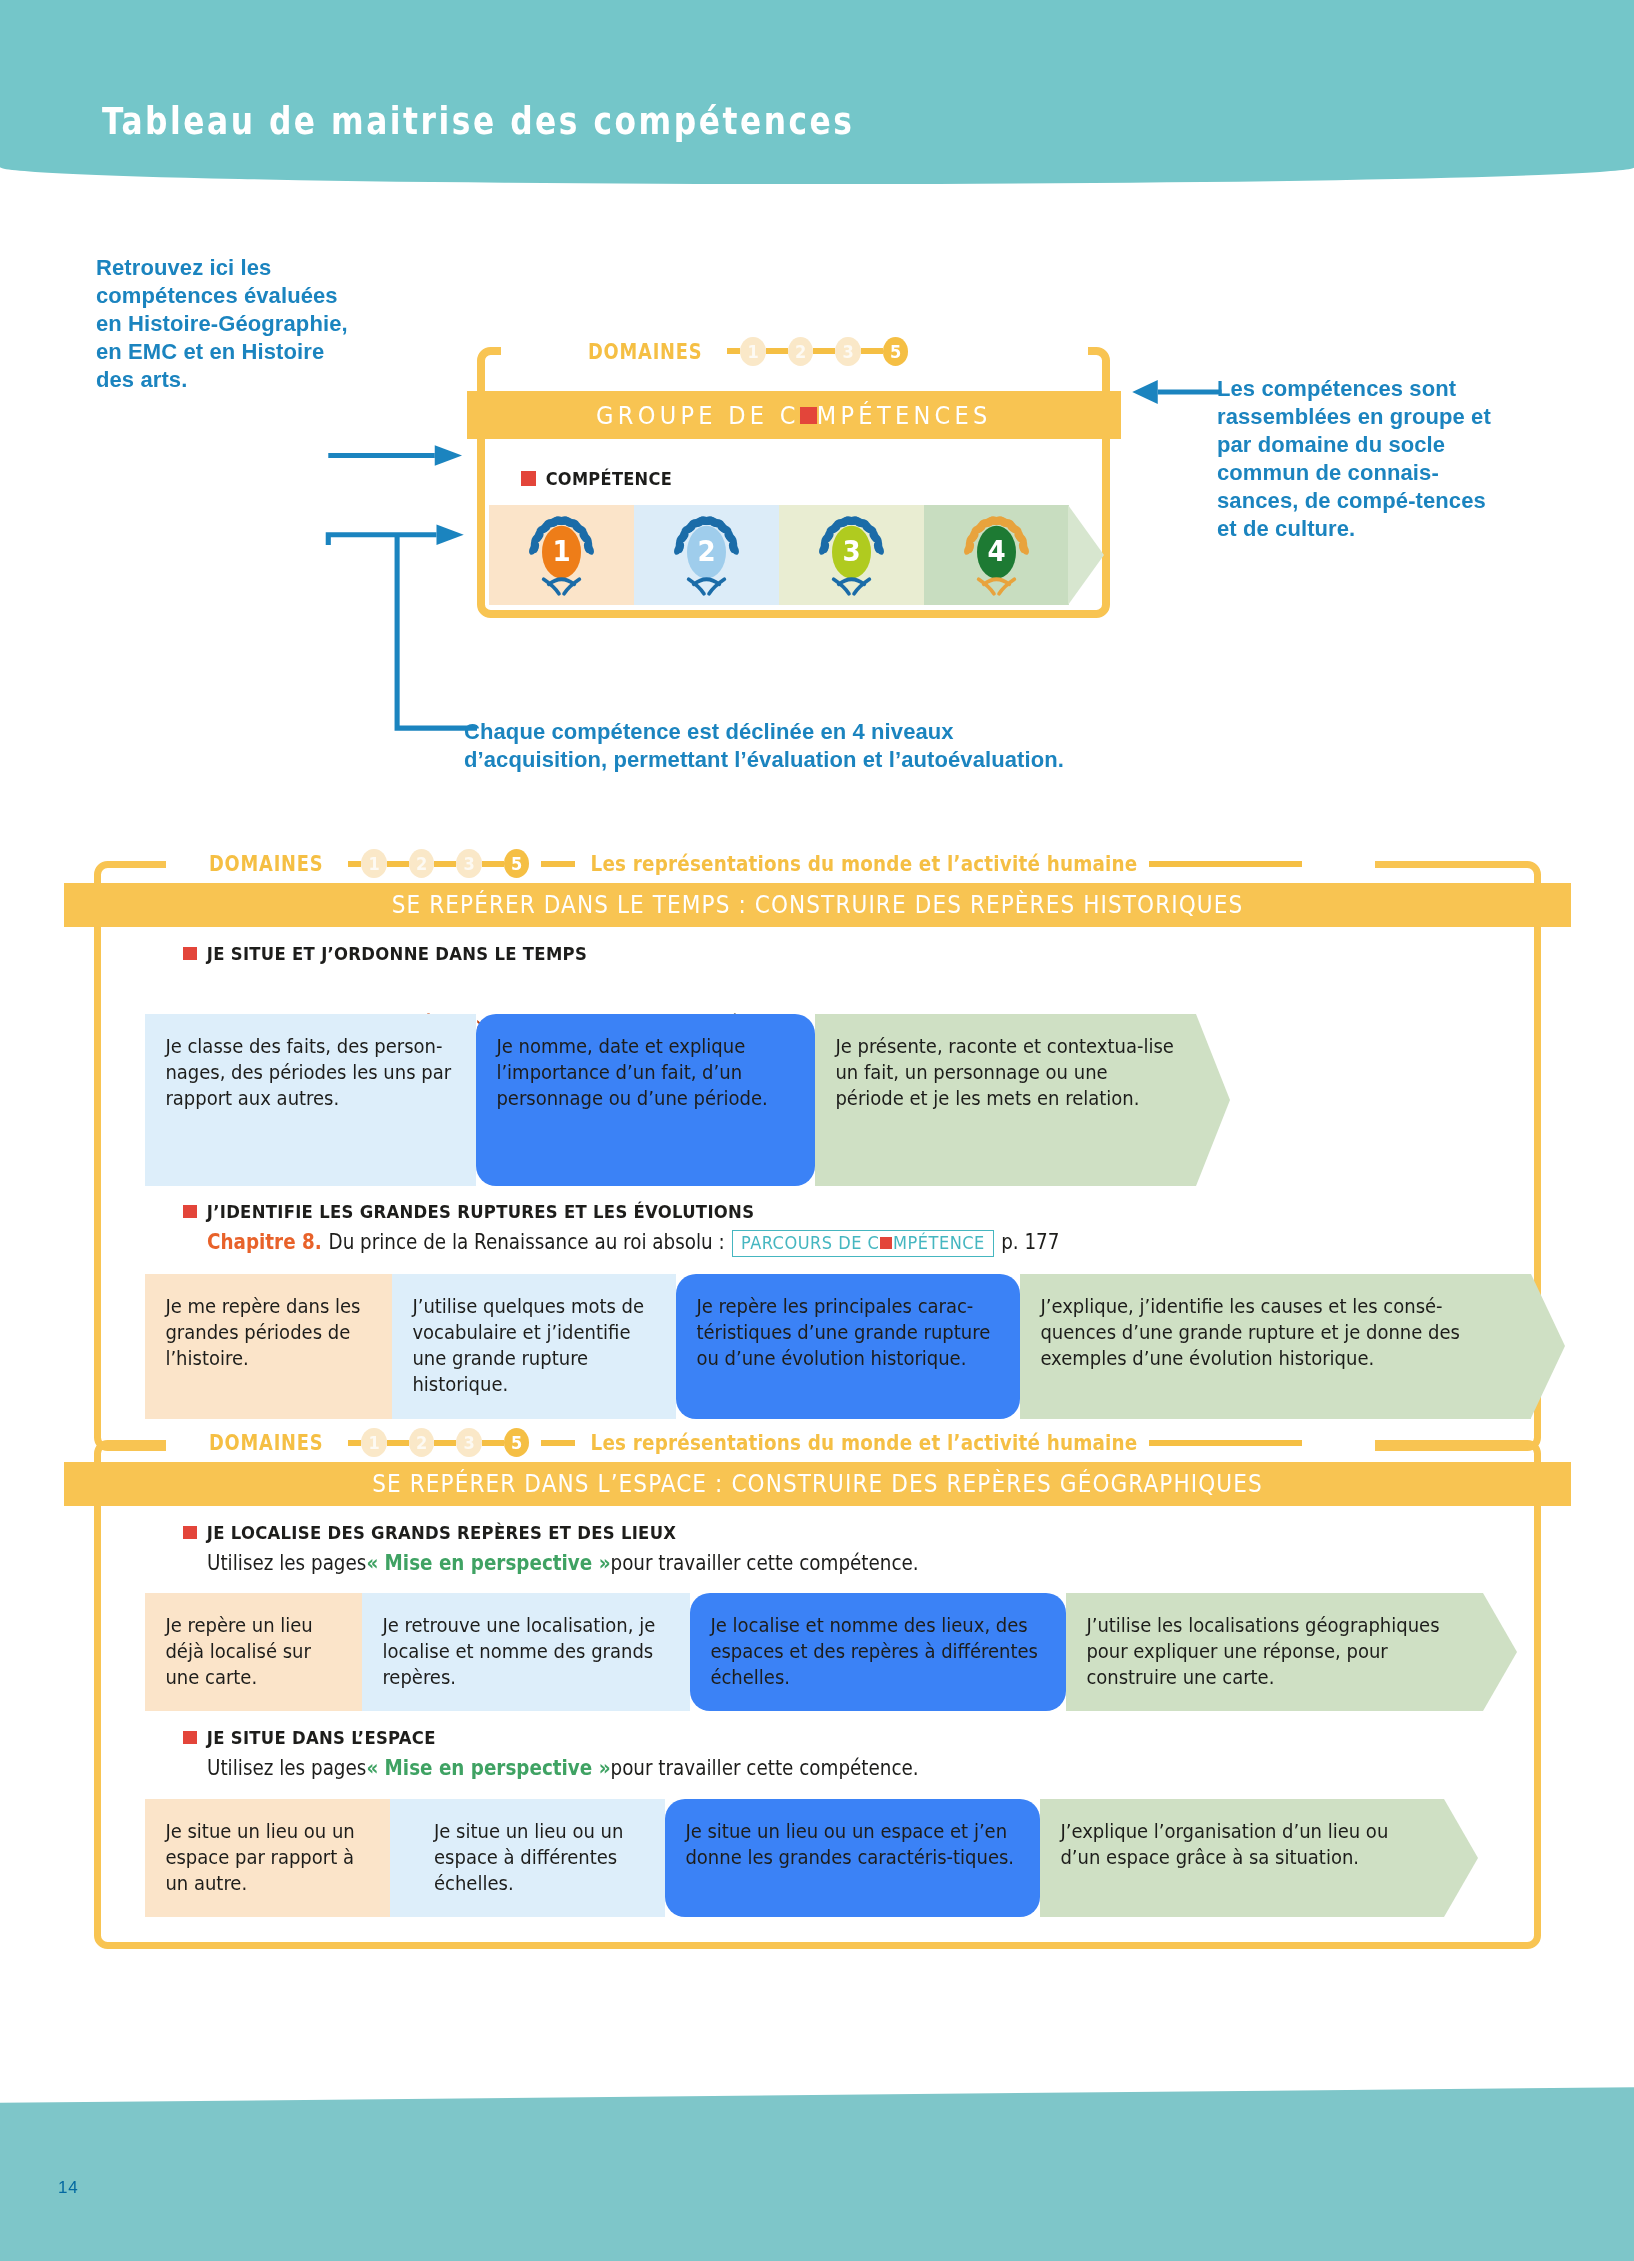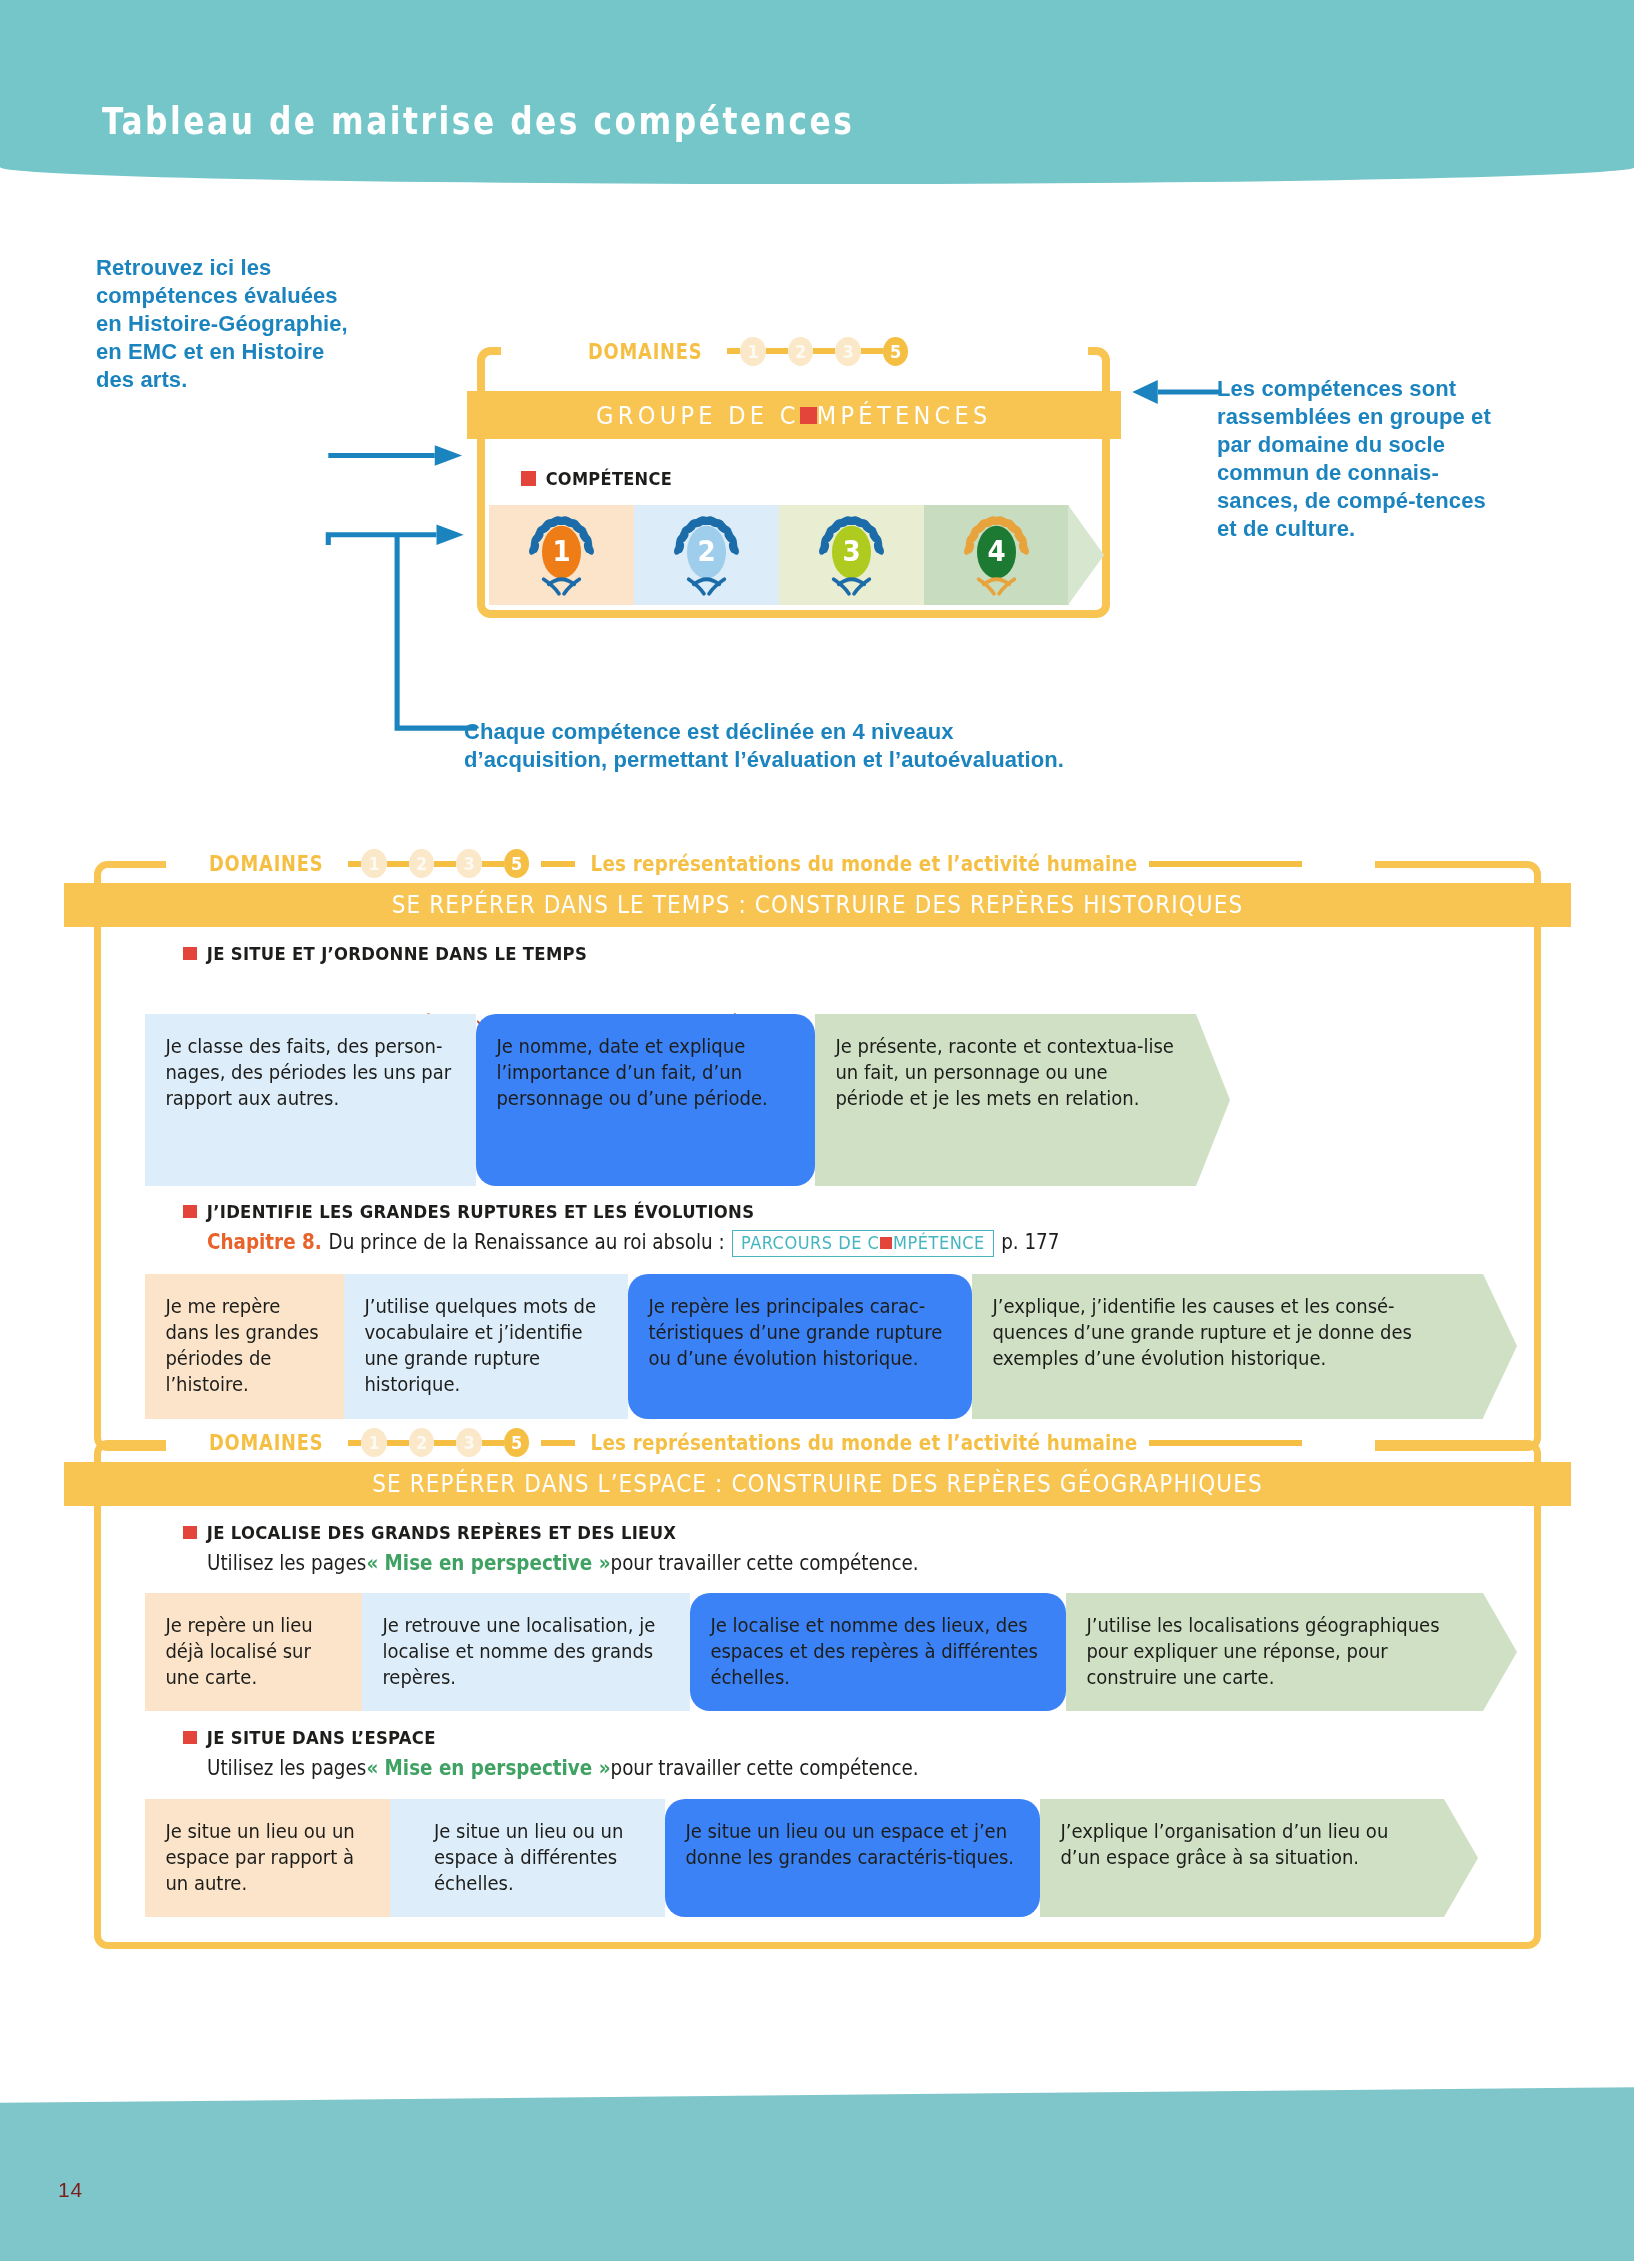--- a/index.html
+++ b/index.html
@@ -28,21 +28,21 @@
     font-family:"DejaVu Sans Condensed","Liberation Sans",sans-serif;
     transform:scaleX(0.94);transform-origin:left center;
   }
   .botband{
     position:absolute;left:-17px;top:2103px;width:1686px;height:196px;
     background:#7ec6c9;
     transform:rotate(-0.55deg);transform-origin:left top;
   }
   .page-num{
     position:absolute;left:58px;top:2178px;
-    font-size:21px;color:#7f1d1d;letter-spacing:0.9px;
+    font-size:17px;color:#0369a1;letter-spacing:0.9px;
   }
 
   
   .anno{
     position:absolute;color:#1b84bf;font-weight:bold;
     font-size:22px;line-height:28px;letter-spacing:0.1px;
   }
   #anno-left{left:96px;top:254px;width:255px;}
   #anno-right{left:1217px;top:375px;width:289px;}
   #anno-bottom{left:464px;top:718px;width:621px;}
@@ -402,21 +402,21 @@
           <span>Du prince de la Renaissance au roi absolu : </span>
           <span class="parcours">
             <span>PARCOURS DE C</span>
             <span class="redsq-sm"></span>
             <span>MPÉTENCE</span>
           </span>
           <span>p. 177</span>
         </div>
       </div>
       <div class="levels" style="top: 435px;">
-        <div class="lvl l1" style="width: 199px; min-height: 145px;">Je me repère dans les grandes périodes de l’histoire.</div>
+        <div class="lvl l1" style="width: 247px; min-height: 145px;">Je me repère dans les grandes périodes de l’histoire.</div>
         <div class="lvl l2" style="width: 284px; min-height: 145px;">J’utilise quelques mots de vocabulaire et j’identifie une grande rupture historique.</div>
         <div class="lvl l3" style="width: 344px; min-height: 145px;">Je repère les principales carac-téristiques d’une grande rupture ou d’une évolution historique.</div>
         <div class="lvl l4" style="width: 511px; min-height: 145px;">J’explique, j’identifie les causes et les consé-quences d’une grande rupture et je donne des exemples d’une évolution historique.</div>
         <div class="lvl-tip" style="border-top: 72px solid transparent; border-bottom: 72px solid transparent;"></div>
       </div>
     </div>
     <div class="section" style="top: 1418px; height: 543px;">
       <div class="sect-frame" style="height: 509px;"></div>
       <div style="position: absolute; left: 102px; top: 13.6px; width: 1209px; height: 19px; background: rgb(255, 255, 255); z-index: 2;"></div>
       <div class="sect-domaines">

